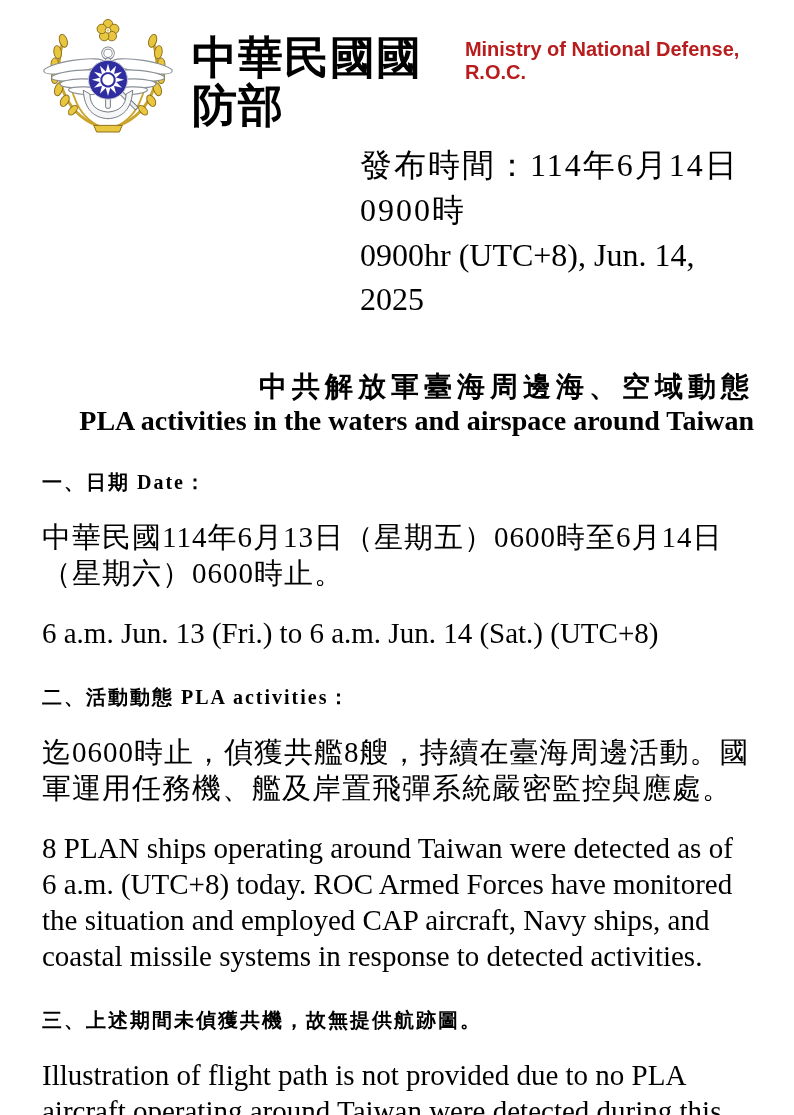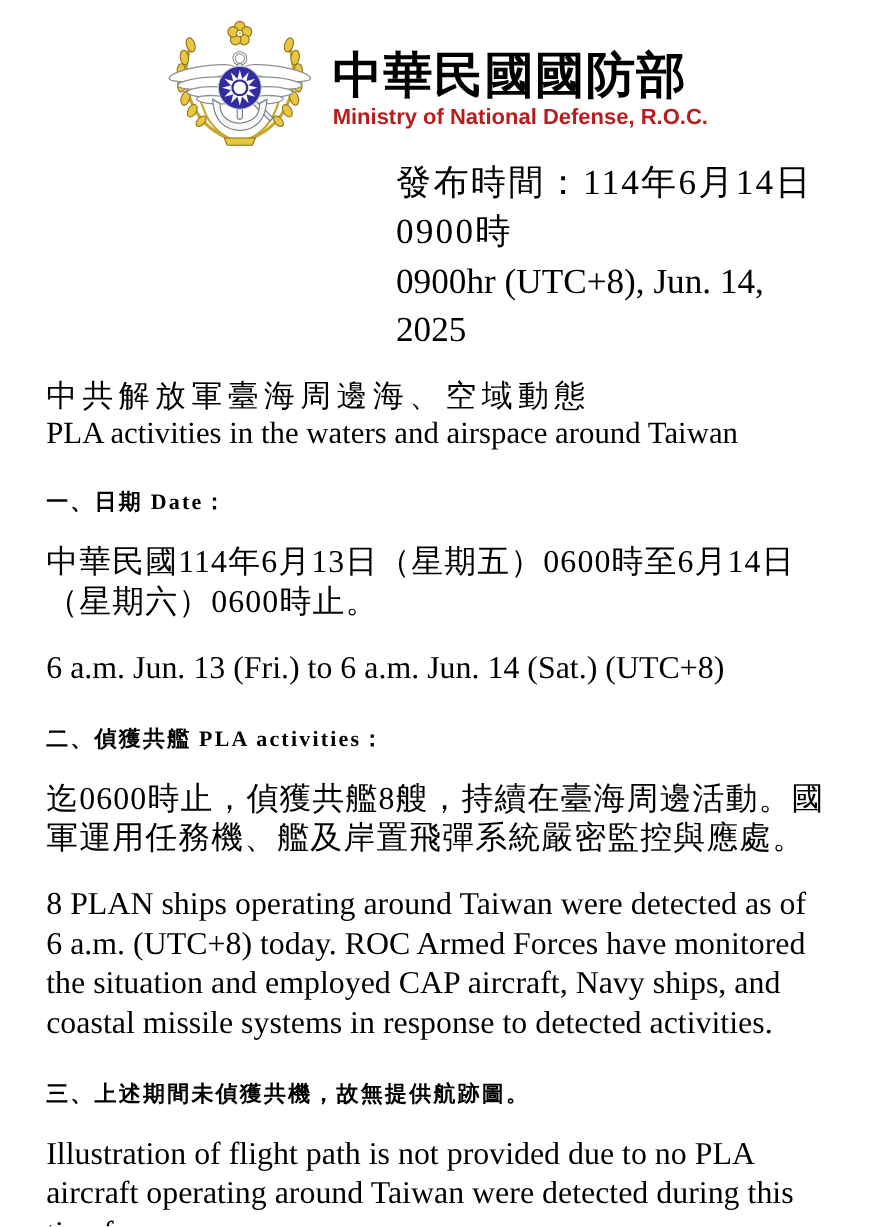--- a/index.html
+++ b/index.html
@@ -17,21 +17,21 @@
   }
   
   .header {
     display: flex;
     justify-content: center;
     align-items: center;
     gap: 8px;
     margin-left: -10px;
   }
   .emblem { flex: 0 0 auto; display: block; }
-  .org-text { display: flex; flex-direction: column; margin-top: 14px; }
+  .org-text { display: flex; margin-top: 14px; }
   .org-zh {
     font-size: 45px;
     font-weight: 700;
     letter-spacing: 1px;
     line-height: 1.05;
     font-family: "Liberation Serif", serif;
   }
   .org-en {
     font-size: 20px;
     font-weight: 700;
@@ -41,21 +41,21 @@
   }
   
   .release {
     margin-left: 318px;
     margin-top: 8px;
     font-size: 32px;
     line-height: 1.4;
   }
   .release-zh { letter-spacing: 2px; }
   
-  .doc-title { text-align: left; margin-top: 22px; font-weight: 400; line-height: 1.2; }
+  .doc-title { text-align: right; margin-top: 48px; font-weight: 700; line-height: 1.2; }
   .doc-title-zh { font-size: 28px; letter-spacing: 5px; }
   .doc-title-en { font-size: 28px; letter-spacing: 0; }
   
   .sec-heading {
     font-size: 20px;
     font-weight: 700;
     margin-top: 32px;
     letter-spacing: 2px;
   }
   .para {
@@ -180,21 +180,21 @@
     <div class="doc-title-en">PLA activities in the waters and airspace around Taiwan</div>
   </div>
 
   <div>
     <div class="sec-heading">一、日期 Date：</div>
     <div class="para para-zh">中華民國114年6月13日（星期五）0600時至6月14日（星期六）0600時止。</div>
     <div class="para">6 a.m. Jun. 13 (Fri.) to 6 a.m. Jun. 14 (Sat.) (UTC+8)</div>
   </div>
 
   <div>
-    <div class="sec-heading">二、偵獲共艦 PLA activities：</div>
+    <div class="sec-heading">二、活動動態 PLA activities：</div>
     <div class="para para-zh">迄0600時止，偵獲共艦8艘，持續在臺海周邊活動。國軍運用任務機、艦及岸置飛彈系統嚴密監控與應處。</div>
     <div class="para">8 PLAN ships operating around Taiwan were detected as of 6 a.m. (UTC+8) today. ROC Armed Forces have monitored the situation and employed CAP aircraft, Navy ships, and coastal missile systems in response to detected activities.</div>
   </div>
 
   <div>
     <div class="sec-heading">三、上述期間未偵獲共機，故無提供航跡圖。</div>
     <div class="para">Illustration of flight path is not provided due to no PLA aircraft operating around Taiwan were detected during this timeframe.</div>
   </div>
 
 </div>

